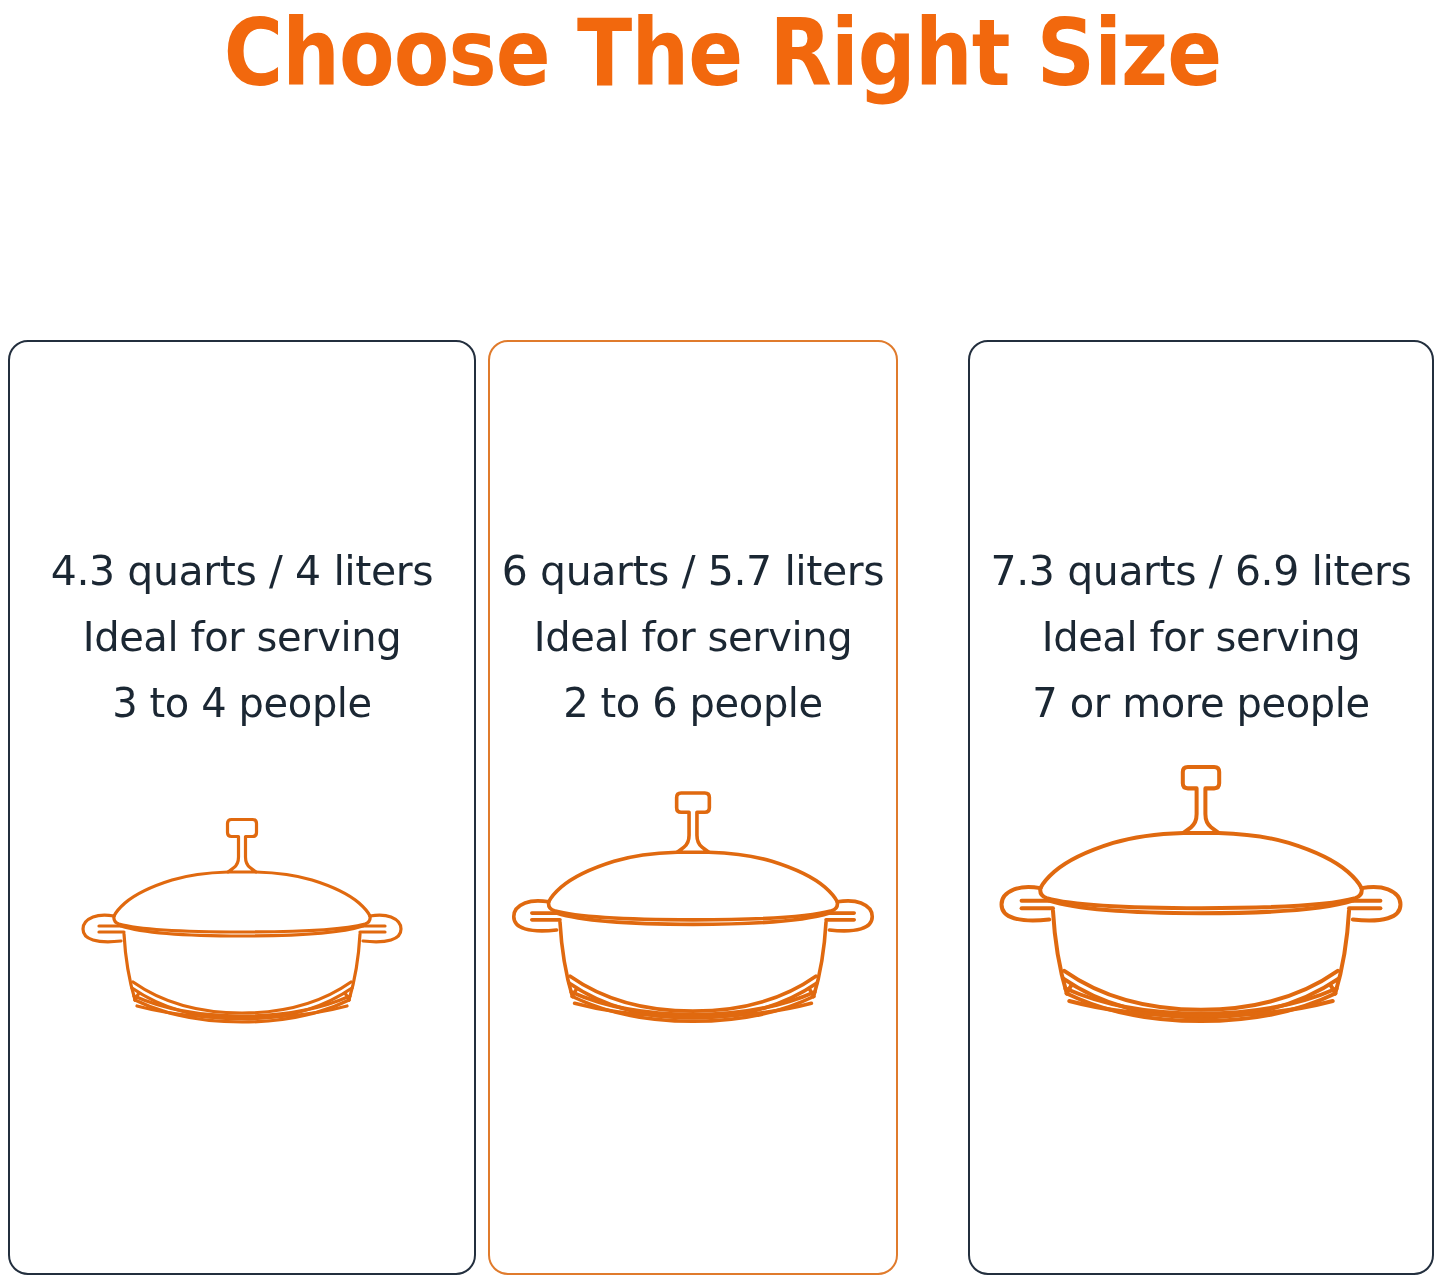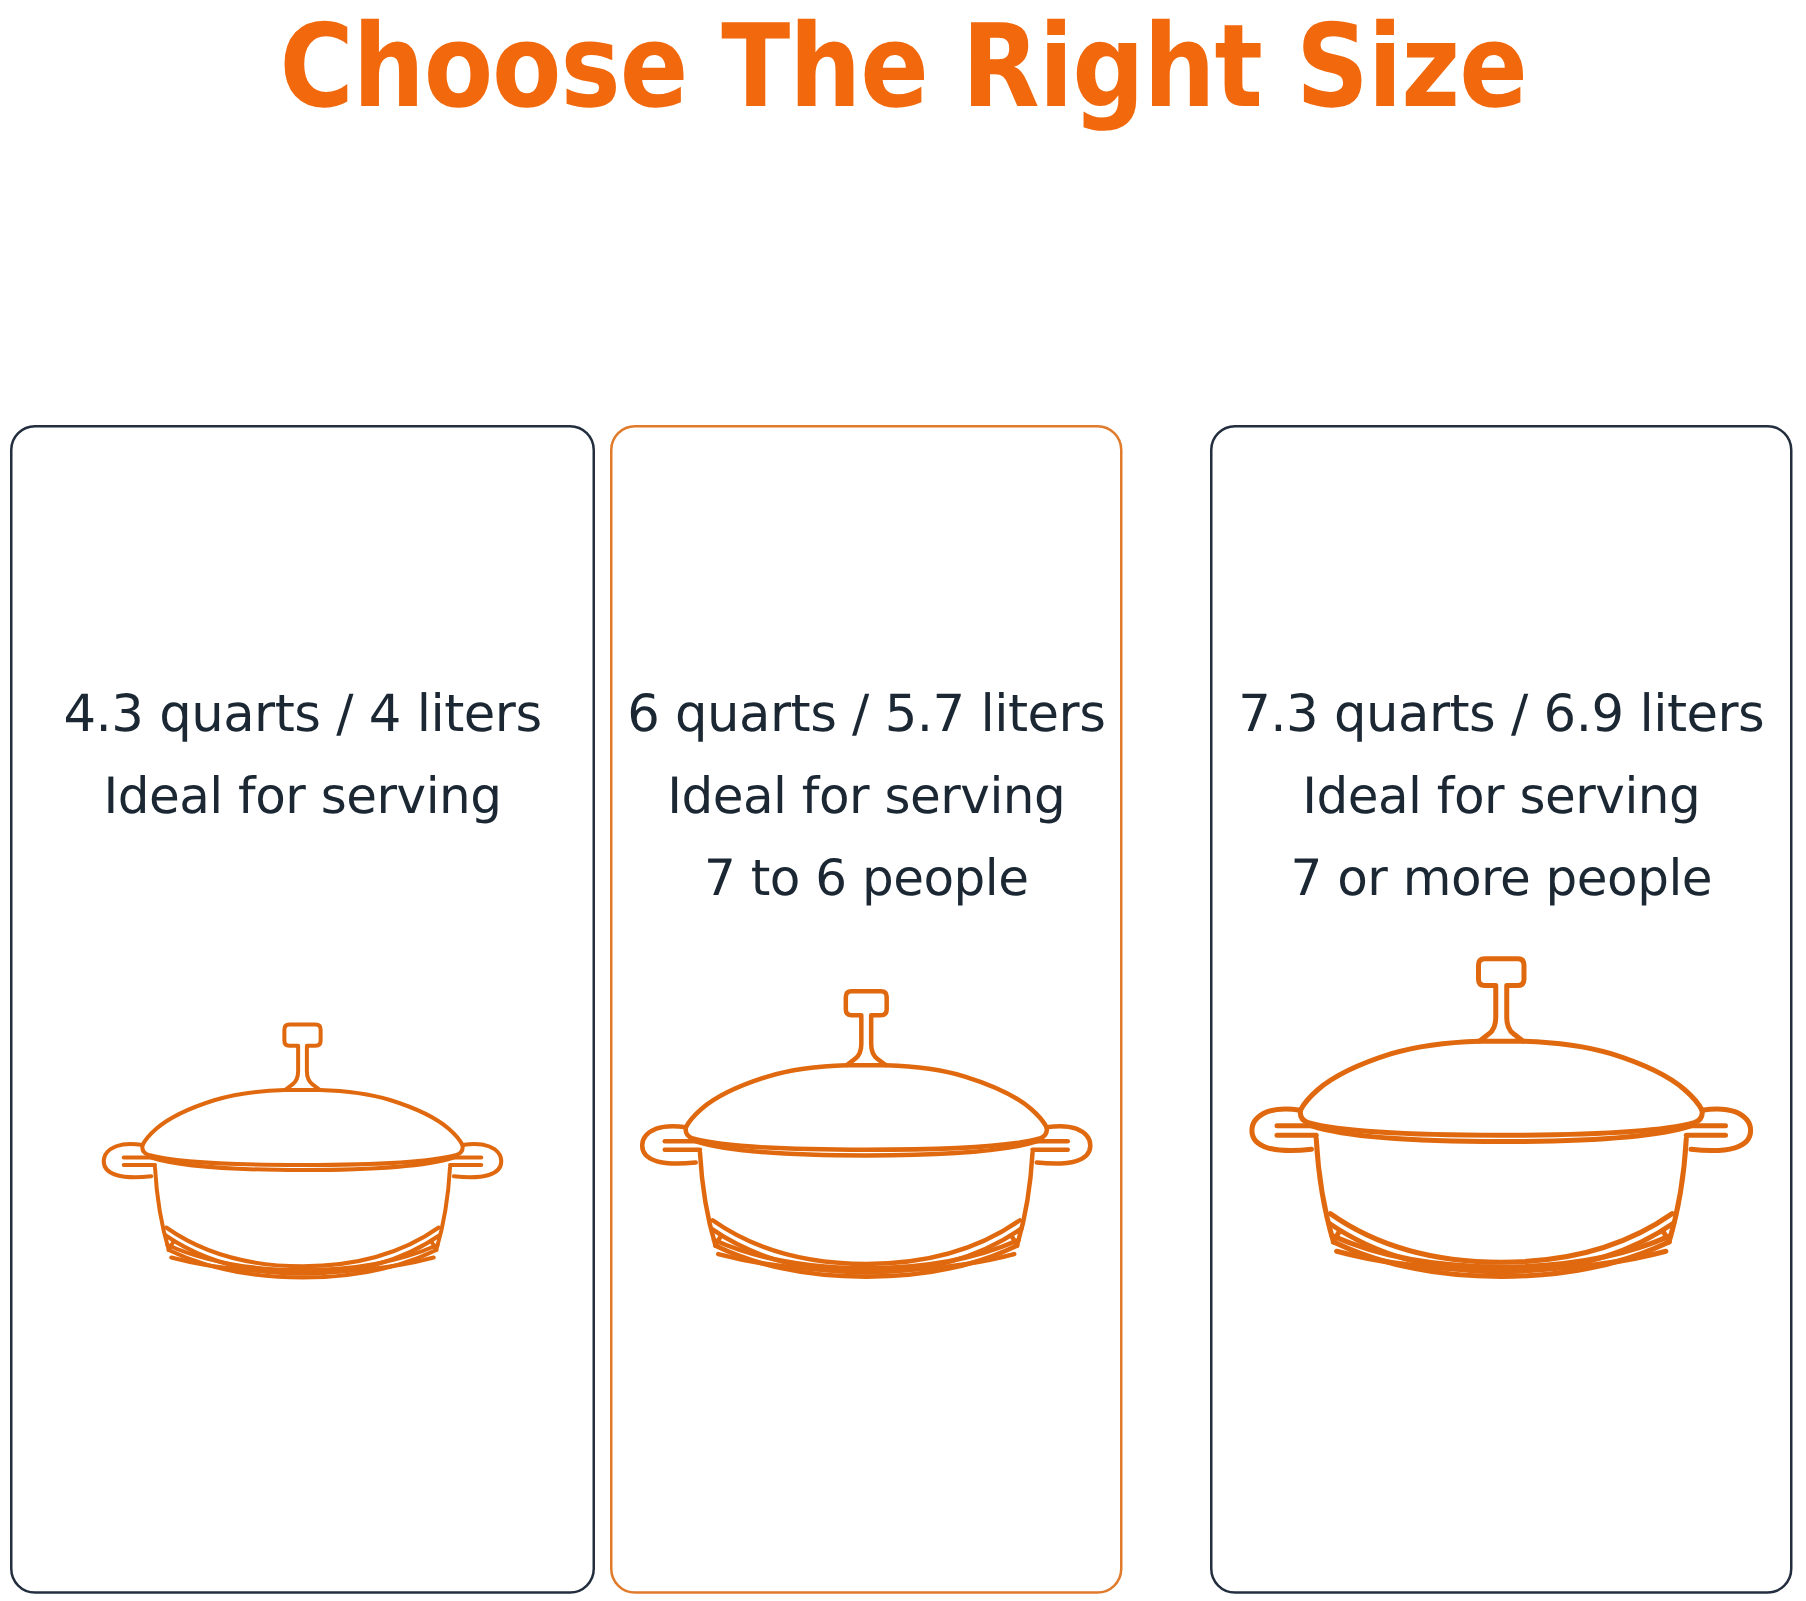--- a/index.html
+++ b/index.html
@@ -97,20 +97,21 @@
 <body>
 
 <div class="page-title">Choose The Right Size</div>
 
 <div class="cards">
 
   <div class="card card-1">
     <div class="card-text">
       <span class="line line-size">4.3 quarts / 4 liters</span>
       <span class="line">Ideal for serving</span>
+      <span class="line">3 to 4 people</span>
     </div>
     <div class="pot-wrap">
       <svg class="pot-svg" width="330" height="215" viewBox="0 0 330 215" aria-hidden="true">
 
         <path d="M150.5 22.5 L150.5 13.5 Q150.5 9.5 154.5 9.5 L175.5 9.5 Q179.5 9.5 179.5 13.5 L179.5 22.5 Q179.5 26.5 175.5 26.5 L168.5 26.5 L168.5 47 Q168.5 54 173 57.5 L179 62 L151 62 L157 57.5 Q161.5 54 161.5 47 L161.5 26.5 L154.5 26.5 Q150.5 26.5 150.5 22.5 Z"></path>
 
         <path d="M151 62 Q118 63 95 70 Q63 80 48 93 Q40 100 37 106"></path>
         <path d="M179 62 Q212 63 235 70 Q267 80 282 93 Q290 100 293 106"></path>
 
         <path d="M37 106 Q36 112 42 114 Q70 122 165 122 Q260 122 288 114 Q294 112 293 106"></path>
@@ -136,21 +137,21 @@
         <path d="M60 196 Q105 208 165 208 Q225 208 270 196"></path>
         <path d="M56 172 Q100 203 165 203 Q230 203 274 172"></path>
       </svg>
     </div>
   </div>
 
   <div class="card card-2">
     <div class="card-text">
       <span class="line line-size">6 quarts / 5.7 liters</span>
       <span class="line">Ideal for serving</span>
-      <span class="line">7 to 6 people</span>
+      <span class="line">2 to 6 people</span>
     </div>
     <div class="pot-wrap">
       <svg class="pot-svg" width="372" height="243" viewBox="0 0 330 215" aria-hidden="true">
         <path d="M150.5 22.5 L150.5 13.5 Q150.5 9.5 154.5 9.5 L175.5 9.5 Q179.5 9.5 179.5 13.5 L179.5 22.5 Q179.5 26.5 175.5 26.5 L168.5 26.5 L168.5 47 Q168.5 54 173 57.5 L179 62 L151 62 L157 57.5 Q161.5 54 161.5 47 L161.5 26.5 L154.5 26.5 Q150.5 26.5 150.5 22.5 Z"></path>
         <path d="M151 62 Q118 63 95 70 Q63 80 48 93 Q40 100 37 106"></path>
         <path d="M179 62 Q212 63 235 70 Q267 80 282 93 Q290 100 293 106"></path>
         <path d="M37 106 Q36 112 42 114 Q70 122 165 122 Q260 122 288 114 Q294 112 293 106"></path>
         <path d="M44 116 Q75 126 165 126 Q255 126 286 116"></path>
         <path d="M37 106 Q24 104 16 107 Q6 111 6 119 Q6 127 16 130 Q26 133 44 131"></path>
         <path d="M22 116 L44 116"></path>

